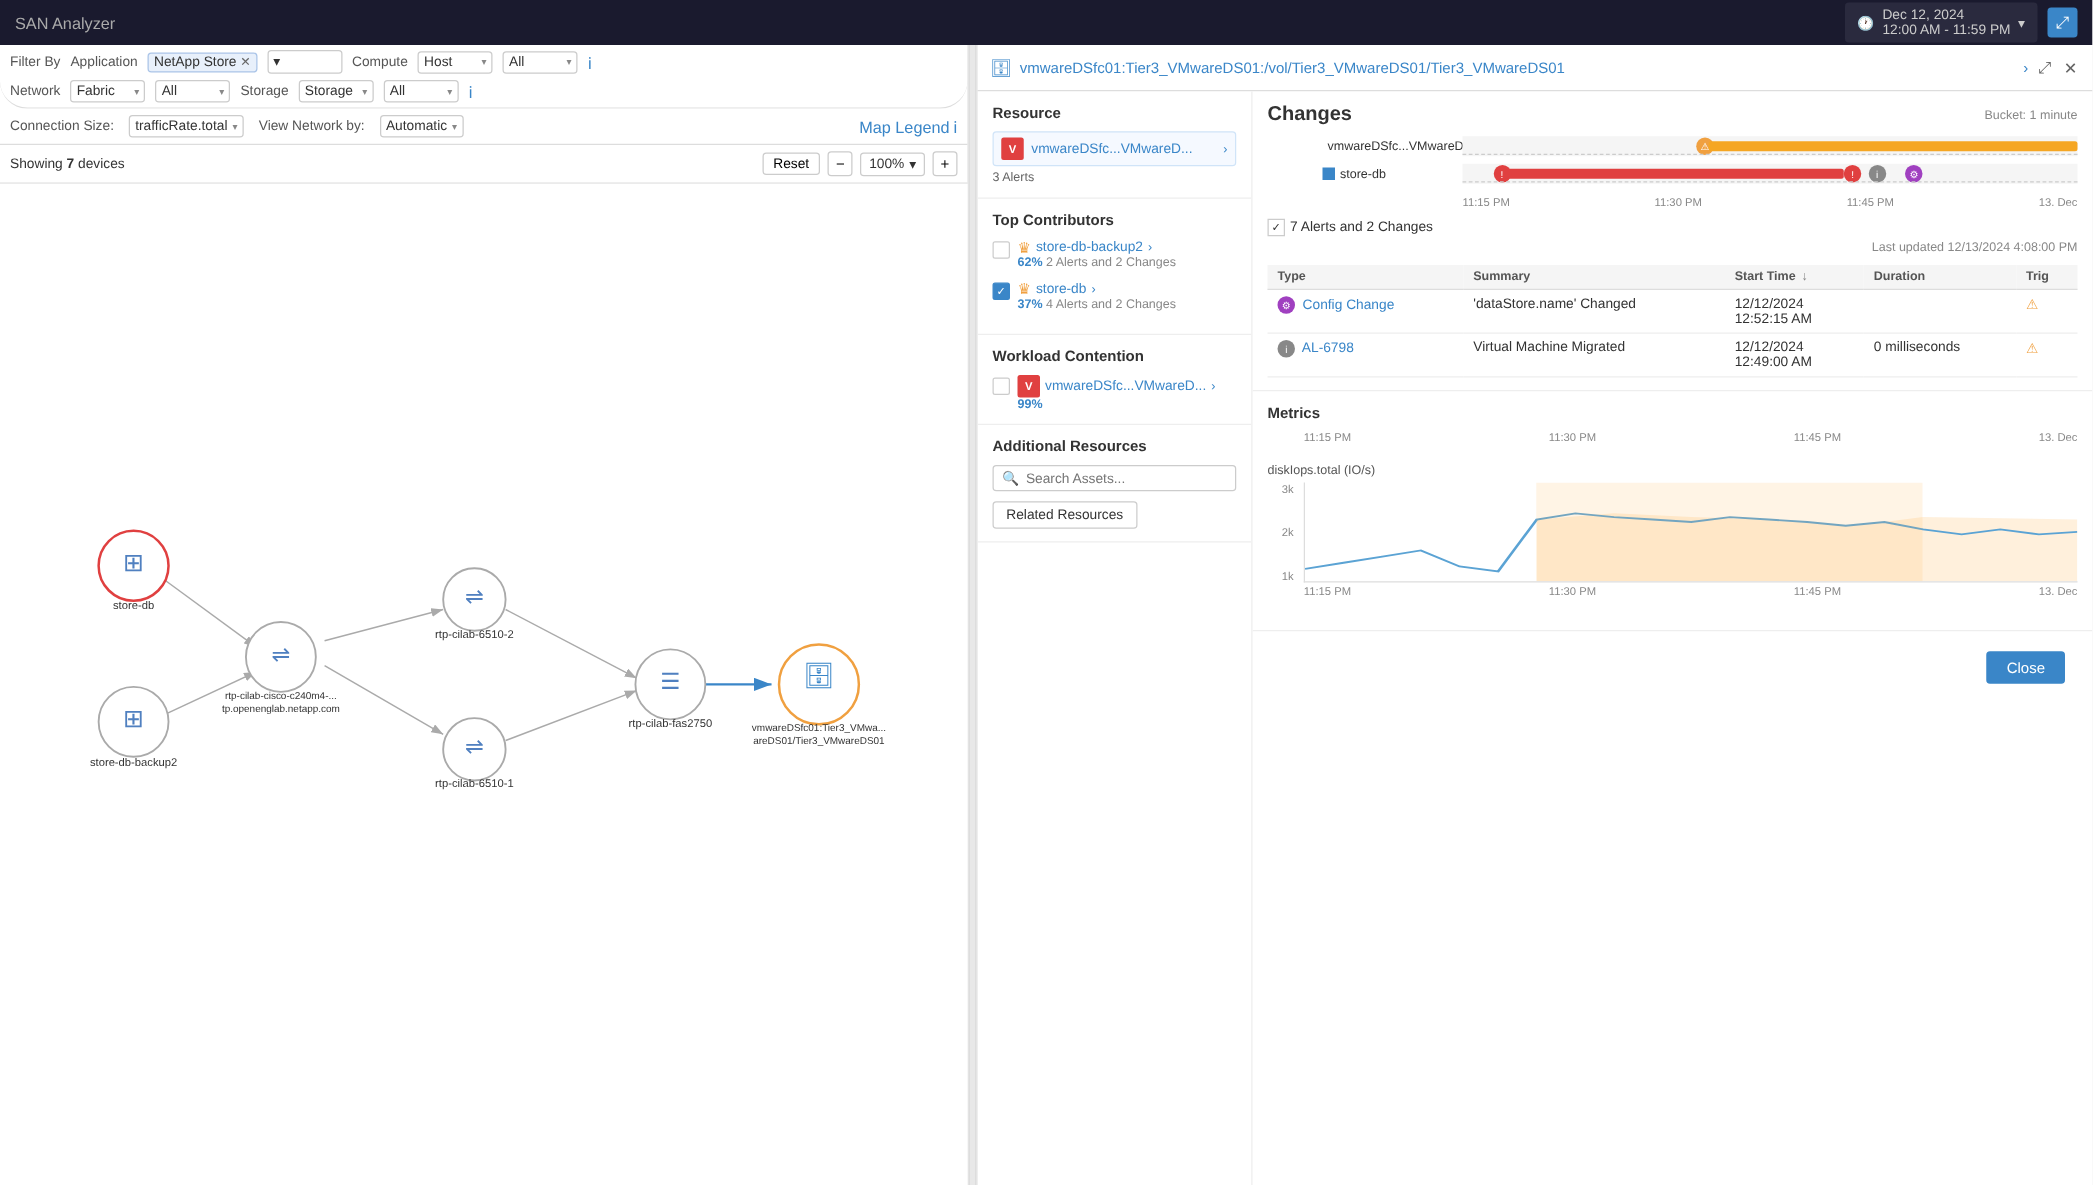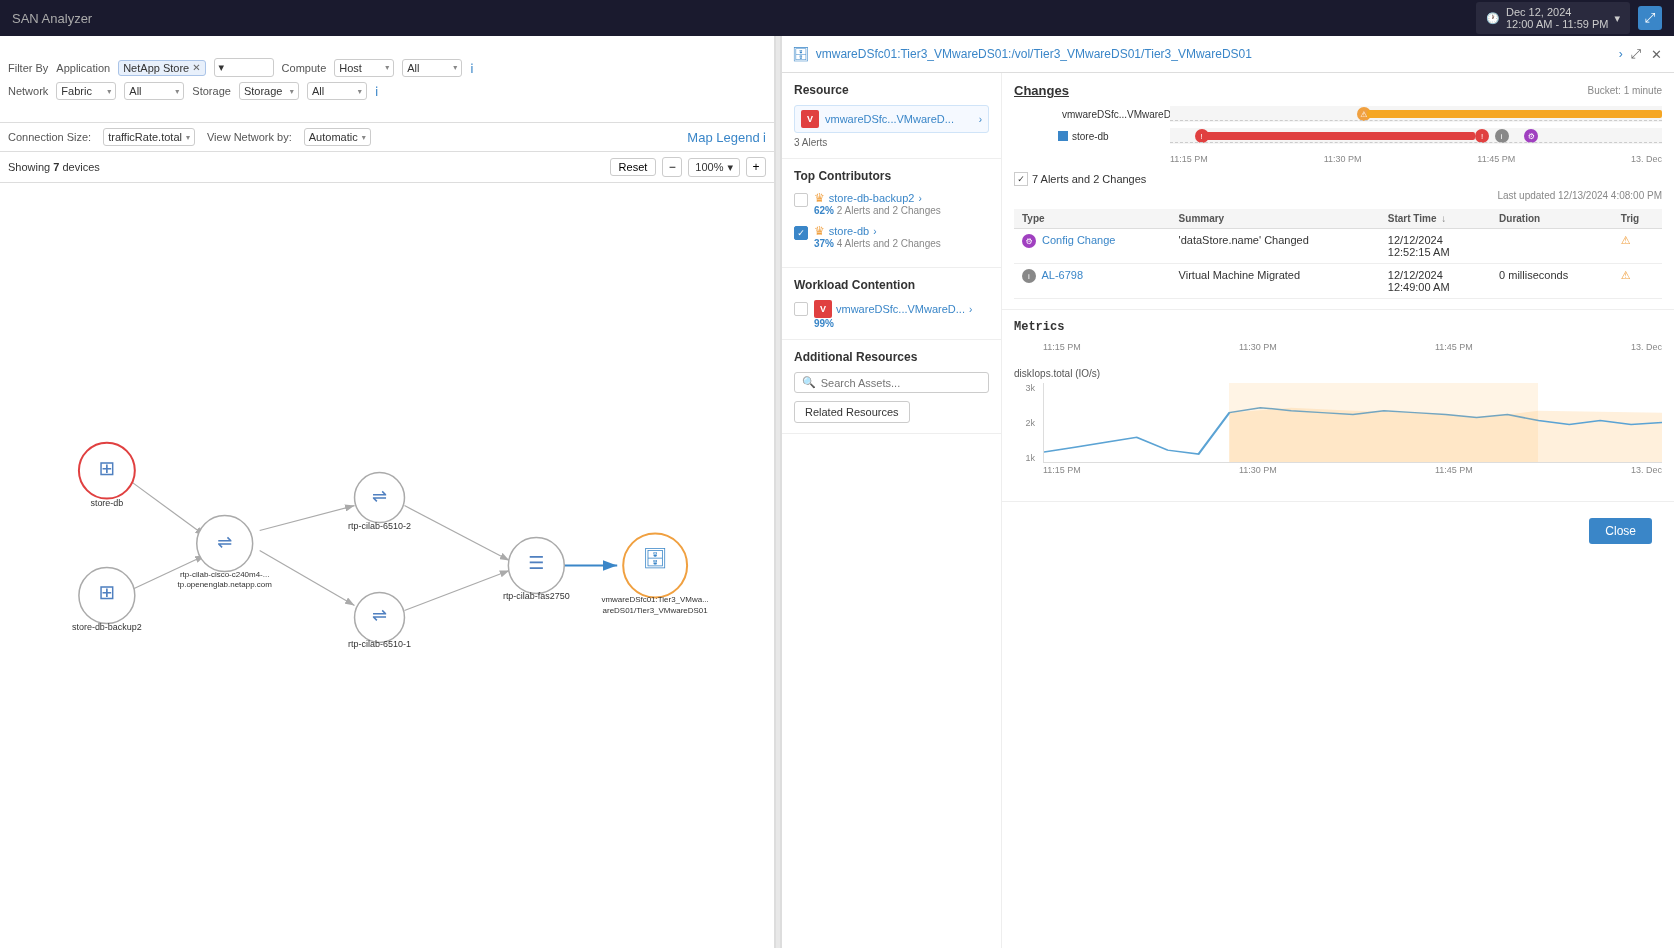--- a/index.html
+++ b/index.html
@@ -21,21 +21,21 @@
     .date-icon { color: #888; }
     .expand-btn { background: #3a86c8; color: white; border: none; border-radius: 3px; width: 24px; height: 24px; cursor: pointer; display: flex; align-items: center; justify-content: center; }
 
     
     .main-layout { display: flex; height: calc(948px - 36px); }
 
     
     .left-panel { flex: 0 0 775px; background: white; border-right: 1px solid #ddd; display: flex; flex-direction: column; }
 
     
-    .filter-bar { border-bottom: 1px solid #ddd; padding: 22px 8px; display: flex; flex-direction: column; gap: 5px; }
+    .filter-bar { border-bottom: 1px solid #ddd; padding: 4px 8px; display: flex; flex-direction: column; gap: 5px; border-radius: 22px; }
     .filter-row { display: flex; align-items: center; gap: 8px; flex-wrap: wrap; }
     .filter-label { color: #555; font-size: 11px; white-space: nowrap; }
     .filter-tag { background: #e8f0fb; border: 1px solid #aac4e8; border-radius: 3px; padding: 1px 4px; font-size: 11px; display: flex; align-items: center; gap: 3px; }
     .filter-tag .remove { cursor: pointer; color: #666; font-size: 10px; }
     .select-box { border: 1px solid #ccc; border-radius: 3px; padding: 2px 4px; font-size: 11px; background: white; cursor: pointer; min-width: 60px; display: flex; align-items: center; justify-content: space-between; gap: 4px; }
     .select-box .arrow { font-size: 8px; color: #888; }
     .help-icon { color: #3a86c8; cursor: pointer; font-size: 13px; }
 
     
     .view-bar { border-bottom: 1px solid #ddd; padding: 5px 8px; display: flex; align-items: center; gap: 12px; }
@@ -97,21 +97,21 @@
 
     
     .search-box { display: flex; align-items: center; border: 1px solid #ccc; border-radius: 3px; padding: 3px 7px; gap: 5px; margin-bottom: 8px; }
     .search-icon { color: #aaa; font-size: 11px; }
     .search-input { border: none; outline: none; font-size: 11px; flex: 1; }
     .related-resources-btn { background: white; border: 1px solid #ccc; border-radius: 3px; padding: 4px 10px; font-size: 11px; cursor: pointer; color: #333; }
 
     
     .changes-section { padding: 10px 12px; border-bottom: 1px solid #eee; }
     .changes-header { display: flex; align-items: center; justify-content: space-between; margin-bottom: 8px; }
-    .changes-title { font-size: 13px; font-weight: bold; text-decoration: underline; }
+    .changes-title { font-size: 16px; font-weight: bold; }
     .bucket-label { font-size: 10px; color: #888; }
 
     
     .timeline { margin-bottom: 10px; }
     .timeline-row { display: flex; align-items: center; gap: 6px; margin-bottom: 6px; }
     .timeline-label { font-size: 10px; color: #333; width: 150px; flex-shrink: 0; display: flex; align-items: flex-start; gap: 0; padding-left: 44px; }
     .timeline-bar-container { flex: 1; height: 16px; position: relative; background: #f5f5f5; }
     .timeline-axis { display: flex; justify-content: space-between; padding: 0 0 0 156px; font-size: 9px; color: #888; }
 
     
@@ -125,21 +125,21 @@
     .alerts-table td { padding: 5px 8px; border-bottom: 1px solid #eee; vertical-align: top; }
     .alert-type-icon { display: inline-flex; align-items: center; justify-content: center; width: 14px; height: 14px; border-radius: 50%; font-size: 8px; color: white; margin-right: 3px; vertical-align: middle; }
     .icon-red { background: #e04040; }
     .icon-purple { background: #a040c0; }
     .icon-gray { background: #888; }
     .alert-link { color: #3a86c8; }
     .trigger-icon { color: #f0a040; font-size: 11px; }
 
     
     .metrics-section { padding: 10px 12px; }
-    .metrics-title { font-size: 12px; font-weight: bold; margin-bottom: 8px; font-family: Liberation Mono, monospace; }
+    .metrics-title { font-size: 12px; font-weight: bold; margin-bottom: 8px; }
     .metric-chart { margin-bottom: 16px; }
     .metric-label { font-size: 10px; color: #555; margin-bottom: 4px; }
     .chart-container { display: flex; gap: 4px; }
     .y-labels { display: flex; flex-direction: column; justify-content: space-between; font-size: 9px; color: #888; width: 25px; text-align: right; padding-right: 4px; }
     .chart-area { flex: 1; position: relative; height: 80px; border-left: 1px solid #ddd; border-bottom: 1px solid #ddd; overflow: hidden; }
     .x-labels { display: flex; justify-content: space-between; padding-left: 29px; font-size: 9px; color: #888; margin-top: 2px; }
     .highlight-region { position: absolute; background: rgba(255, 180, 80, 0.15); top: 0; bottom: 0; }
 
     
     .close-btn { background: #3a86c8; color: white; border: none; border-radius: 3px; padding: 6px 16px; font-size: 12px; cursor: pointer; margin: 8px 10px; align-self: flex-end; }

